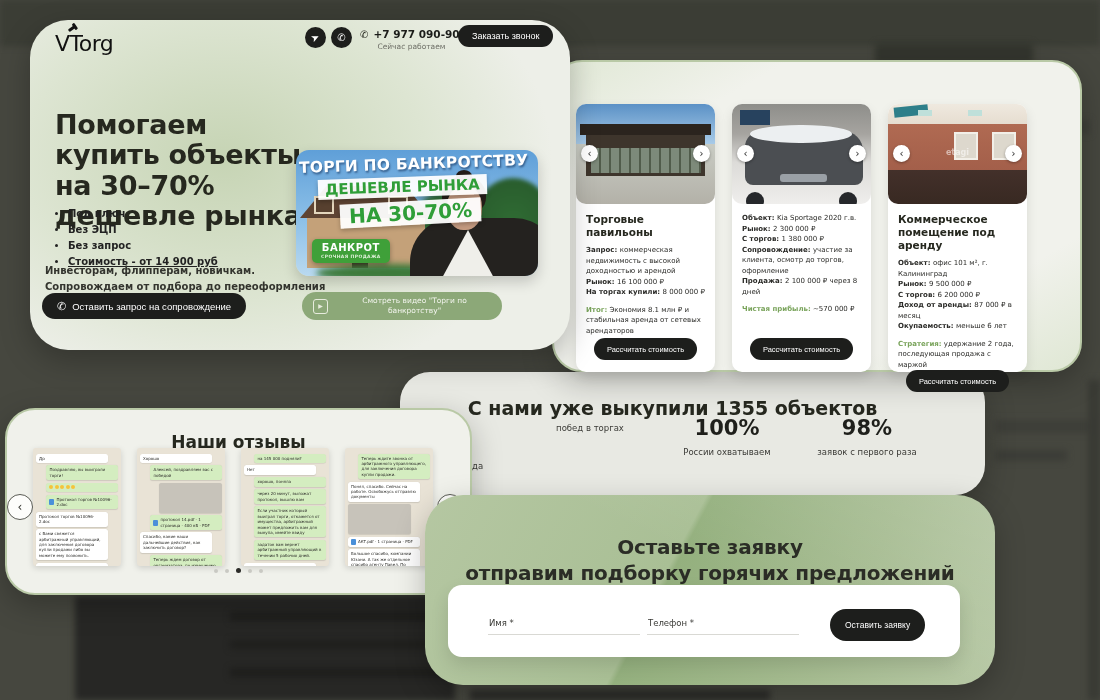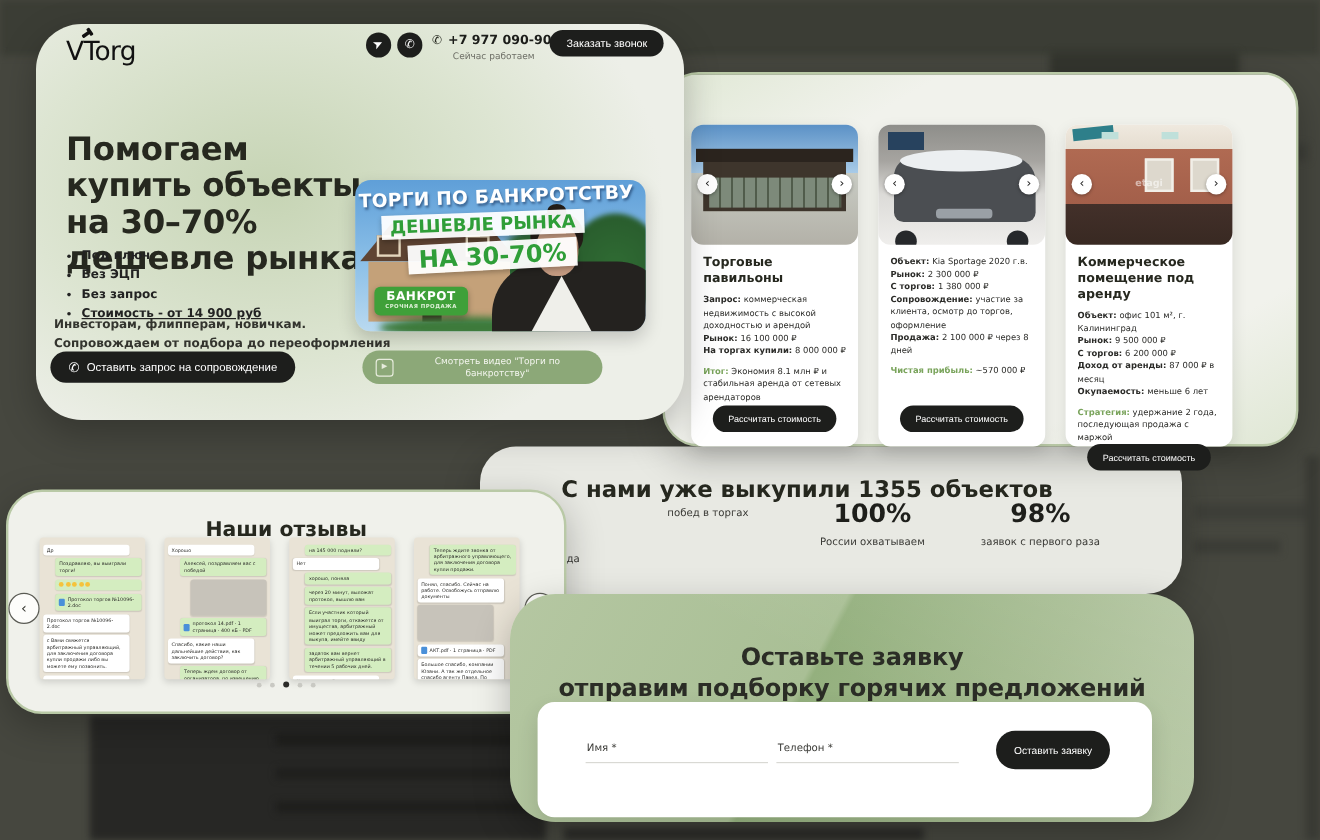--- a/index.html
+++ b/index.html
@@ -163,21 +163,21 @@
   .dot{width:4px;height:4px;border-radius:50%;background:#c9c9c3;cursor:pointer;}
   .dot.active{background:#2b2b28;width:5px;height:5px;}
 
   
   .form-panel{left:425px;top:495px;width:570px;height:190px;border-radius:38px;z-index:5;overflow:hidden;
               background:linear-gradient(118deg,#b5c7a2 0%,#a9bf95 42%,#94b07e 43%,#a5bb90 72%,#b7c8a5 100%);}
   .form-panel::before{content:"";position:absolute;inset:0;
               background:linear-gradient(205deg,rgba(255,255,255,.14) 0%,rgba(255,255,255,0) 45%);}
   .form-head{position:absolute;left:0;right:0;top:22px;text-align:center;font-size:20px;font-weight:800;
              color:#2b2d26;line-height:1.33;white-space:pre-line;letter-spacing:-.2px;}
-  .form-card{position:absolute;left:23px;top:90px;width:512px;height:96px;background:#fff;border-radius:14px;
+  .form-card{position:absolute;left:23px;top:90px;width:512px;height:72px;background:#fff;border-radius:14px;
              box-shadow:0 8px 18px rgba(0,0,0,.12);}
   .field{position:absolute;top:26px;}
   .field input{border:none;border-bottom:1px solid #d9d9d4;width:150px;font-size:8.5px;color:#3a3a36;
                padding:2px 1px 6px;background:transparent;outline:none;font-family:inherit;}
   .field input::placeholder{color:#3a3a36;}
   .fld-name{left:40px;} .fld-phone{left:199px;}
   .submit-btn{position:absolute;left:382px;top:24px;height:23px;padding:16px 15px;font-size:8.5px;}
 </style>
 </head>
 <body>

